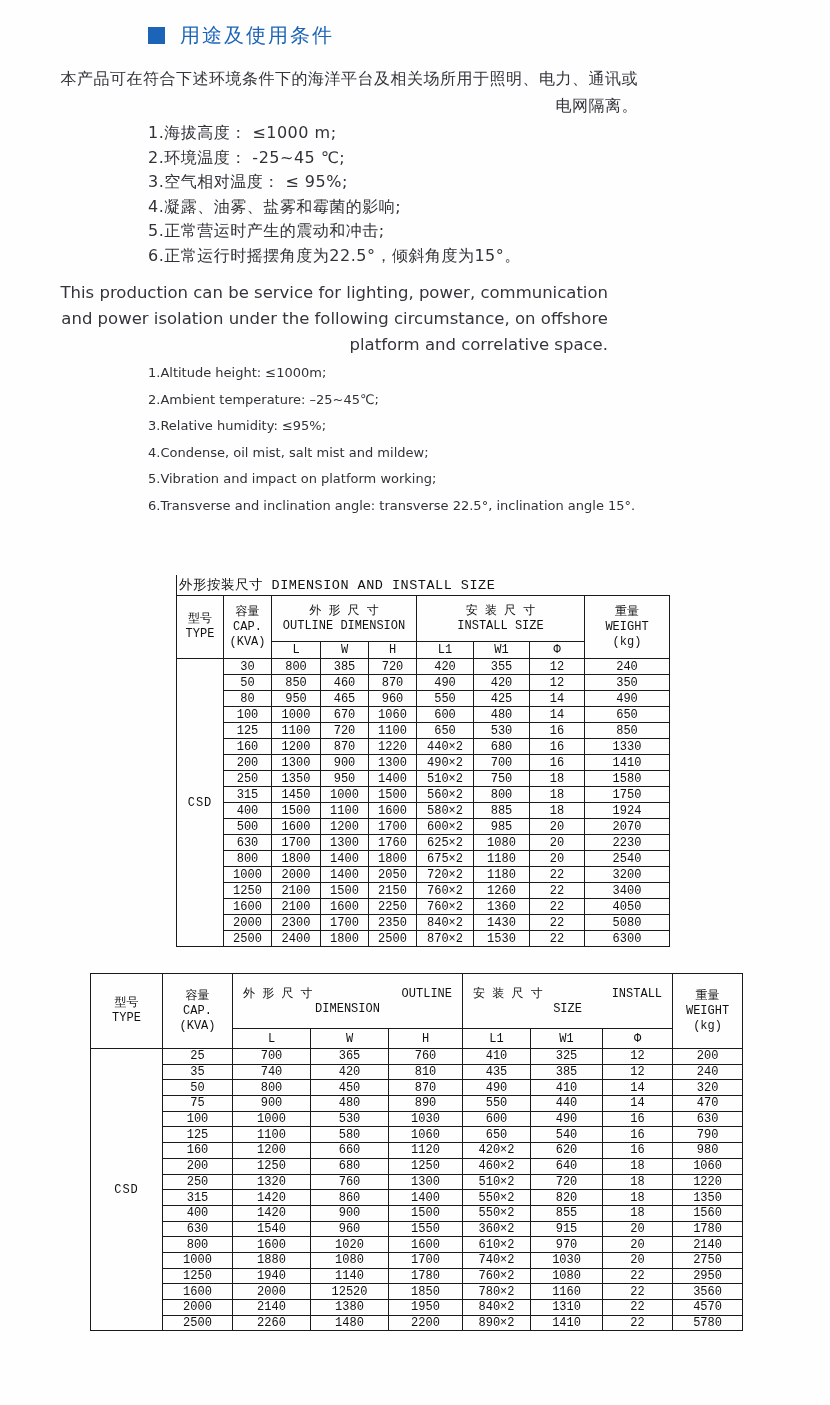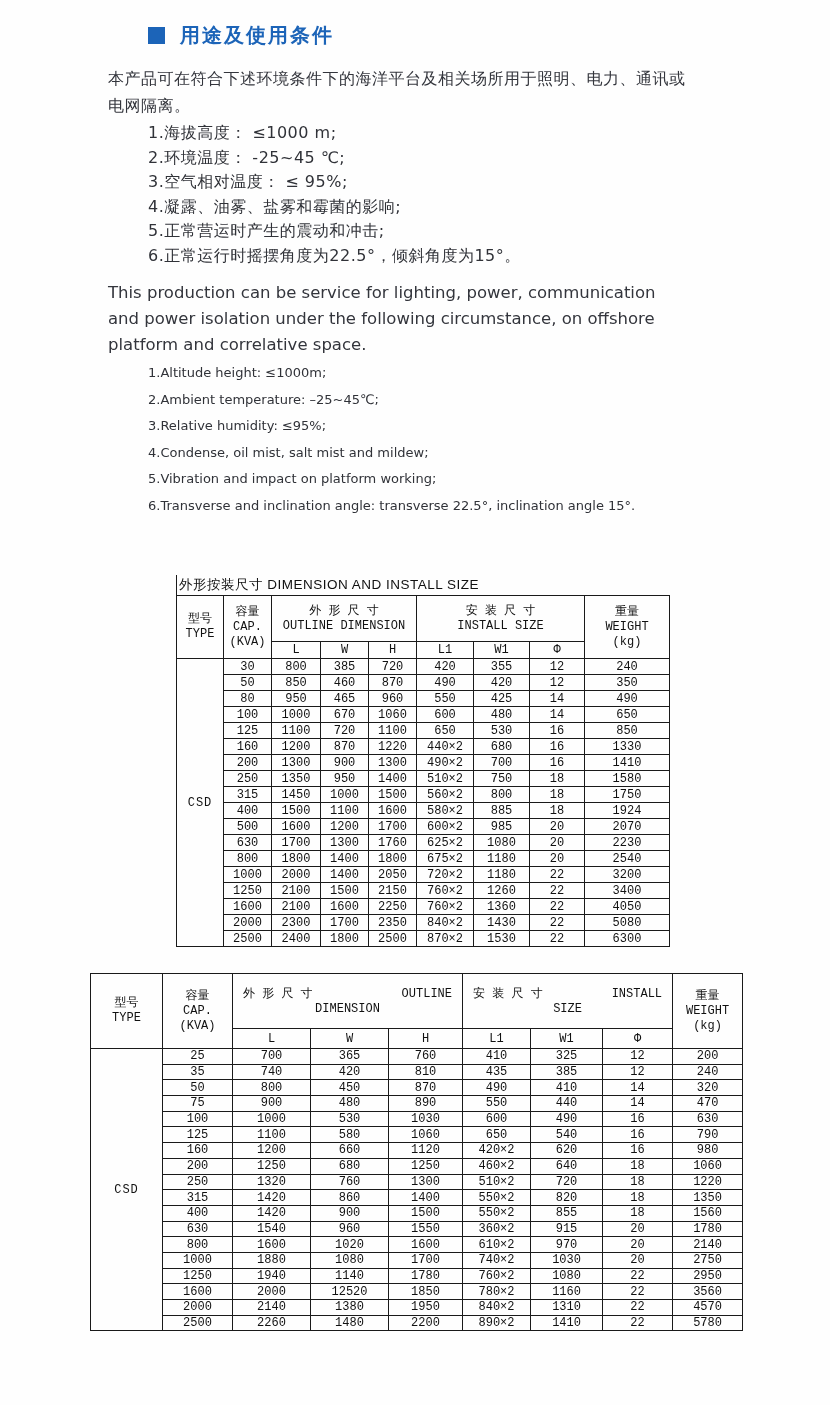--- a/index.html
+++ b/index.html
@@ -10,33 +10,33 @@
     font-family: "DejaVu Sans", "Liberation Sans", sans-serif;
     color: #303238;
     overflow: hidden;
   }
   .page { position: absolute; inset: 0; background: #fefefe; }
 
   
   .section-heading {
     display: flex; align-items: center; gap: 15px;
     margin-left: 148px;
-    font-weight: bold;
+    font-weight: normal;
   }
   .bullet {
     width: 17px; height: 17px; background: #1c64b8; flex: 0 0 auto;
   }
   .heading-cn { padding-top: 22px; }
   .heading-cn .heading-text { font-size: 20px; color: #1c64b8; letter-spacing: 2px; }
   .heading-en { margin-top: 27px; }
   .heading-en .heading-text { font-size: 21px; color: #1c64b8; letter-spacing: 0.4px; }
 
   .intro {
-    margin-left: 108px; margin-top: 16px;
-    font-size: 16px; line-height: 27px; color: #33353c;
+    margin-left: 60px; margin-top: 16px;
+    font-size: 16px; line-height: 27px; color: #33353c; text-align: right;
   }
   .intro-cn { width: 578px; letter-spacing: 0.5px; }
   .intro-en { width: 548px; font-size: 16.5px; line-height: 26px; margin-top: 12px; }
 
   ul.cond-list { list-style: none; margin-left: 148px; margin-top: 2px; }
   .list-cn li { font-size: 16px; line-height: 24.5px; letter-spacing: 0.5px; }
   .list-en li { font-size: 13px; line-height: 26.5px; }
 
   
   .tbl { border-collapse: collapse; table-layout: fixed; }
@@ -45,21 +45,21 @@
     text-align: center; vertical-align: middle;
     font-family: "Liberation Mono", "DejaVu Sans Mono", monospace;
     font-weight: normal;
     font-size: 12px; color: #111;
     padding: 0; overflow: hidden; white-space: nowrap;
   }
   .tbl td { height: 16px; }
 
   .table1-wrap { margin-left: 176px; margin-top: 56px; width: 493px; }
   .table1-title {
-    font-family: Liberation Sans, sans-serif;
+    font-family: Liberation Mono, monospace;
     font-size: 13.5px; color: #111; letter-spacing: 0.5px;
     border-left: 1px solid #1a1a1a; border-bottom: 1px solid #1a1a1a;
     padding: 1px 0 1px 2px; margin-bottom: -1px;
     white-space: nowrap;
   }
   .t1 { width: 493px; }
   .t1 .hmain { height: 46px; }
   .t1 .hsub th { height: 17px; }
 
   .table2-wrap { margin-left: 90px; margin-top: 26px; }

